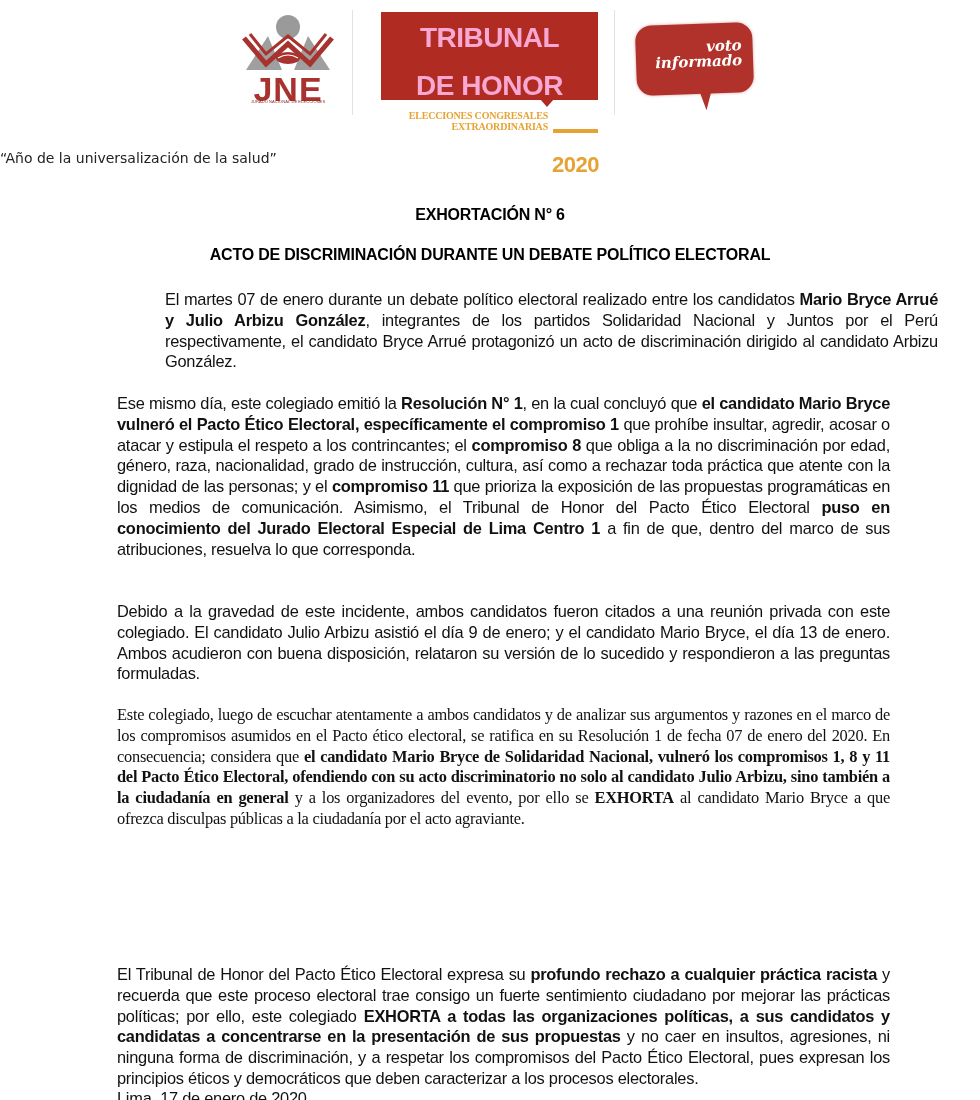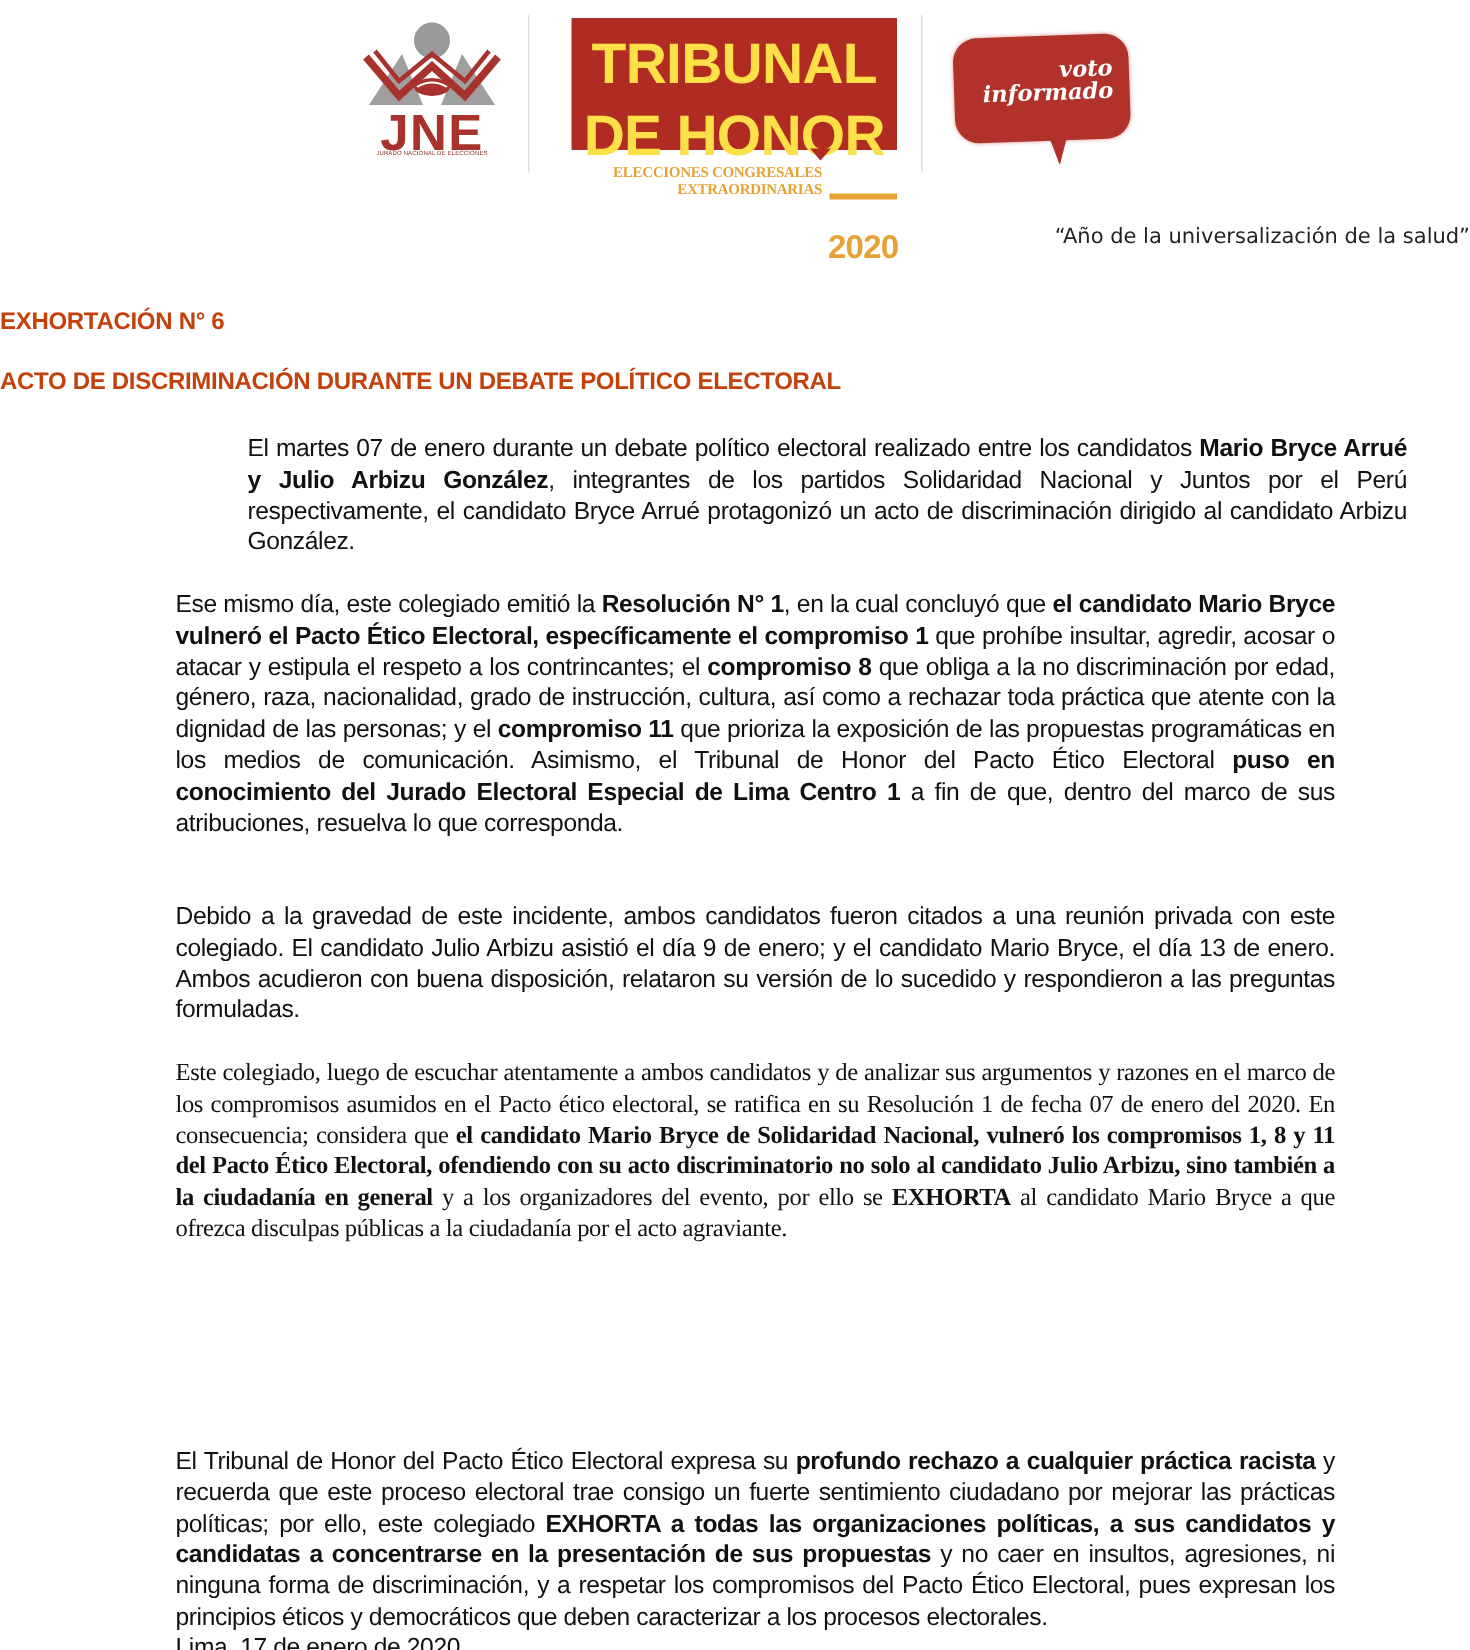--- a/index.html
+++ b/index.html
@@ -69,23 +69,23 @@
       right: 44px; bottom: -7px;
       width: 0; height: 0;
       border-left: 7px solid transparent;
       border-right: 7px solid transparent;
       border-top: 8px solid #b02b21;
     }
     .tribunal-line {
       position: absolute;
       left: 0; width: 217px;
       text-align: center;
-      color: #fde047;
-      font-weight: bold;
-      font-size: 38px;
+      color: #f9a8d4;
+      font-weight: bold;
+      font-size: 28px;
       line-height: 1;
       letter-spacing: -0.5px;
       white-space: nowrap;
     }
     .tribunal-line.l1 { top: 12px; }
     .tribunal-line.l2 { top: 48px; margin-top: 12px; }
     .elecciones {
       position: absolute;
       left: 398px; top: 110px;
       width: 150px;
@@ -142,32 +142,33 @@
       font-style: italic;
       font-weight: bold;
       font-size: 15px;
       line-height: 15px;
       transform: rotate(-2deg);
     }
     .motto {
       position: absolute;
       left: 0; top: 150px;
       width: 980px;
-      text-align: right;
+      text-align: left;
       font-family: "DejaVu Sans", sans-serif;
       font-size: 14px;
       color: #222222;
     }
     
     .doc-title {
       position: absolute;
       left: 0; width: 980px;
+      text-align: center;
       font-weight: bold;
       font-size: 16px;
-      color: #c2410c;
+      color: #000000;
       letter-spacing: -0.2px;
     }
     .doc-title.t1 { top: 206px; }
     .doc-title.t2 { top: 246px; }
     
     .para {
       position: absolute;
       left: 117px;
       width: 773px;
       font-size: 16.4px;

